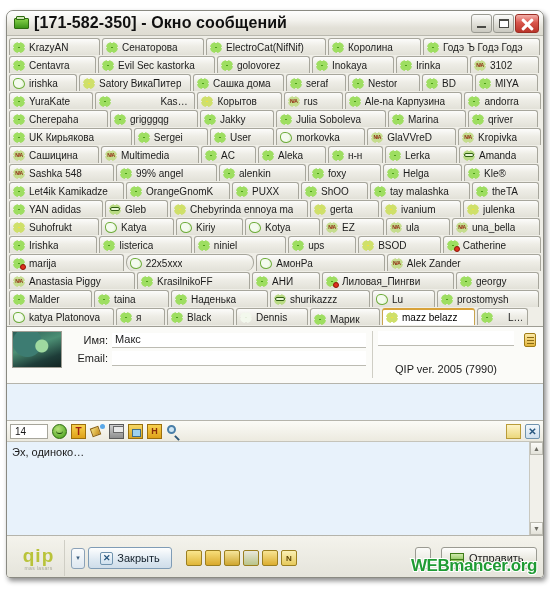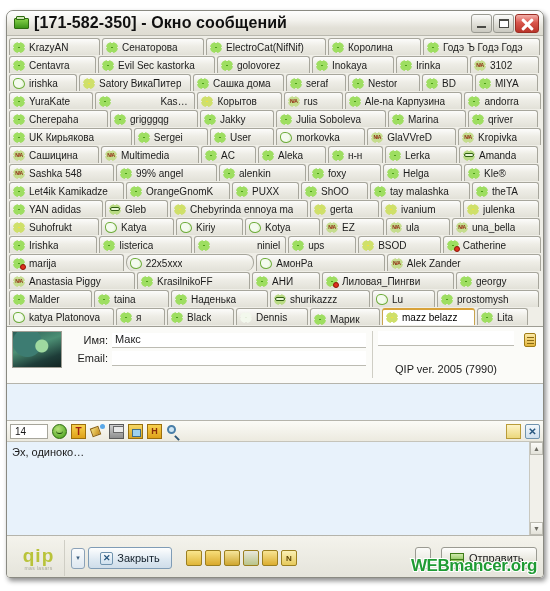--- a/index.html
+++ b/index.html
@@ -927,21 +927,21 @@
             <i class="p"></i>
           </span>
           <span class="tlabel">Irishka</span>
         </div>
         <div class="tab" style="width: 94px;">
           <span class="ic online">
             <i class="p"></i>
           </span>
           <span class="tlabel">listerica</span>
         </div>
-        <div class="tab" style="width: 94px; justify-content: space-between;">
+        <div class="tab" style="width: 94px;">
           <span class="ic online">
             <i class="p"></i>
           </span>
           <span class="tlabel">niniel</span>
         </div>
         <div class="tab" style="width: 69px;">
           <span class="ic online">
             <i class="p"></i>
           </span>
           <span class="tlabel">ups</span>
@@ -1091,21 +1091,21 @@
             <i class="p"></i>
           </span>
           <span class="tlabel">Марик</span>
         </div>
         <div class="tab active" style="width: 93px;">
           <span class="ic face">
             <i class="p"></i>
           </span>
           <span class="tlabel">mazz belazz</span>
         </div>
-        <div class="tab" style="width: 51px;">
+        <div class="tab" style="width: 51px; gap: 11px;">
           <span class="ic online">
             <i class="p"></i>
           </span>
           <span class="tlabel">Lita</span>
         </div>
       </div>
     </div>
 
   <div id="infopanel">
     <div id="avatar"></div>

